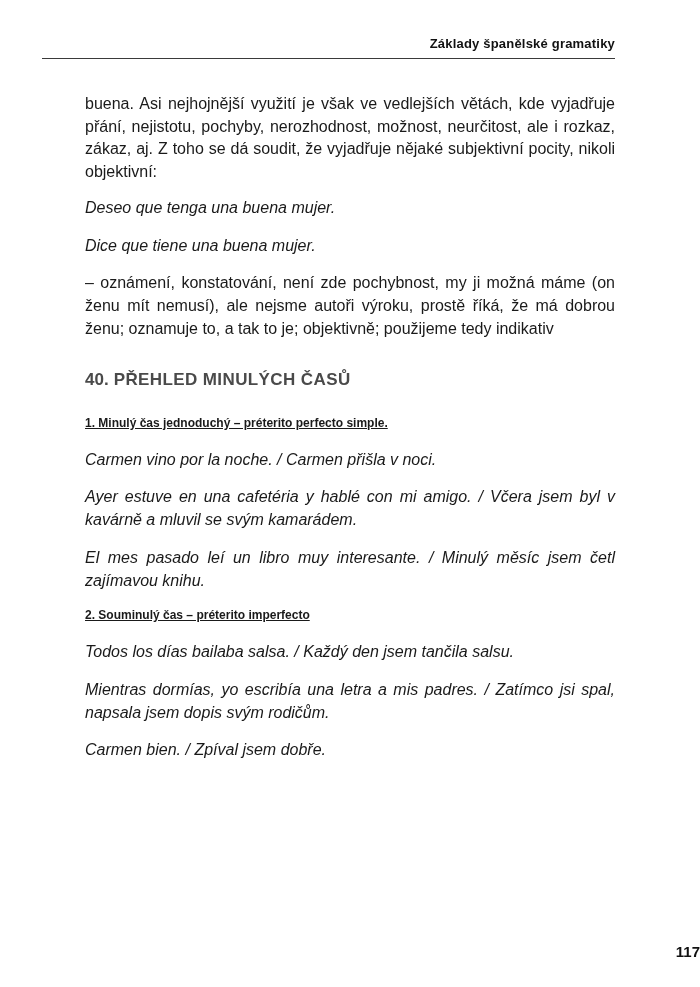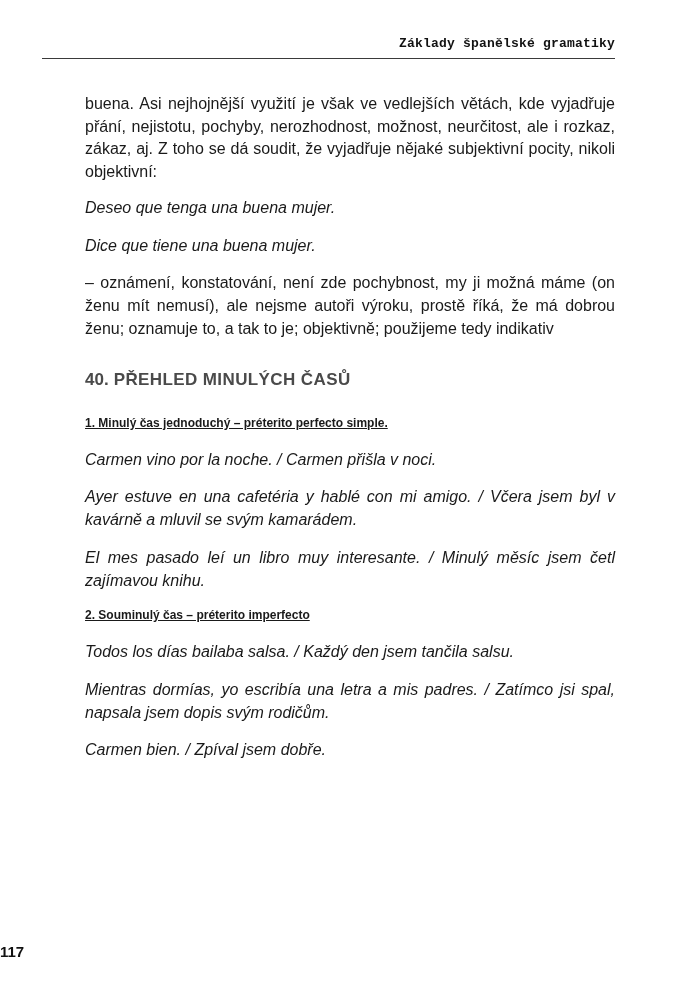--- a/index.html
+++ b/index.html
@@ -11,21 +11,20 @@
   .page {
     position: relative;
     width: 700px;
     height: 987px;
     margin: 0 auto;
     background: #ffffff;
     overflow: hidden;
   }
   .header {
     padding: 36px 85px 0 42px;
-    font-family: Liberation Mono, monospace;
   }
   .header-title {
     text-align: right;
     font-size: 13px;
     font-weight: bold;
     letter-spacing: 0.2px;
     color: #111111;
   }
   .header-rule {
     border: none;
@@ -65,21 +64,21 @@
     font-weight: bold;
     text-decoration: underline;
     margin-bottom: 17px;
     font-size: 12px;
   }
   .footer {
     position: absolute;
     left: 0;
     right: 0;
     bottom: 26px;
-    text-align: left;
+    text-align: right;
   }
   .page-number {
     font-size: 15px;
     font-weight: bold;
     color: #111111;
   }
 </style>
 </head>
 <body>
 

